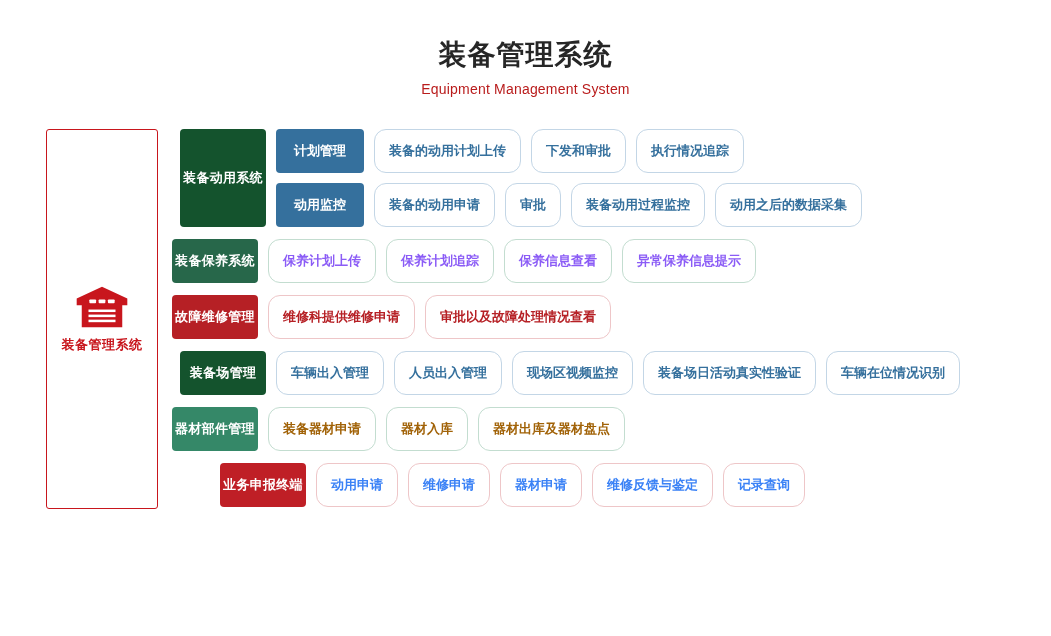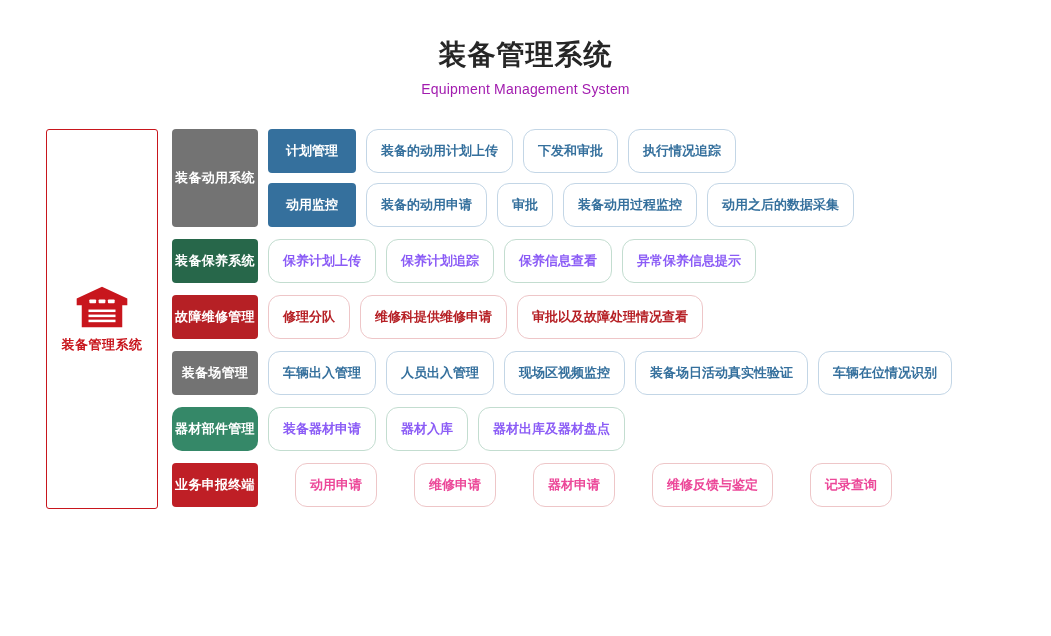--- a/index.html
+++ b/index.html
@@ -29,21 +29,21 @@
   }
   .title-cn {
     font-size: 28px;
     font-weight: bold;
     color: #262626;
     letter-spacing: 1px;
     line-height: 38px;
   }
   .title-en {
     font-size: 14px;
-    color: #a21caf;
+    color: #b91c1c;
     line-height: 22px;
     margin-top: 4px;
     letter-spacing: 0.2px;
   }
 
   
   .left-panel {
     position: absolute;
     left: 46px;
     top: 129px;
@@ -93,25 +93,25 @@
     display: flex;
     align-items: center;
     justify-content: center;
     color: #ffffff;
     font-size: 13px;
     font-weight: bold;
     letter-spacing: 0.3px;
     white-space: nowrap;
     flex: 0 0 86px;
   }
-  .cat.blue  { background: #737373; }
+  .cat.blue  { background: #14532d; margin-left: 8px; }
   .cat.green { background: #27674a; font-family: Liberation Mono, monospace; }
-  .cat.green2{ background: #358868; border-radius: 10px; }
+  .cat.green2{ background: #358868; }
   .cat.red   { background: #b62025; font-family: Liberation Mono, monospace; }
-  .cat.red2  { background: #bf1f26; }
+  .cat.red2  { background: #bf1f26; margin-left: 48px; }
 
   
   .groups {
     display: flex;
     flex-direction: column;
     justify-content: center;
     margin-left: 10px;
     gap: 10px;
   }
   .subrow {
@@ -144,23 +144,23 @@
     align-items: center;
     justify-content: center;
     font-size: 13px;
     font-weight: bold;
     padding: 0 14px;
     white-space: nowrap;
     border: 1px solid #c3d6e6;
   }
   .leaf.blue  { border-color: #c3d6e6; color: #35709d; }
   .leaf.green { border-color: #c3ddd0; color: #8b5cf6; }
-  .leaf.green2{ border-color: #c3ddd0; color: #8b5cf6; }
+  .leaf.green2{ border-color: #c3ddd0; color: #a16207; }
   .leaf.red   { border-color: #eec6c8; color: #b62025; }
-  .leaf.red2  { border-color: #eec6c8; color: #ec4899; margin-left: 27px; }
+  .leaf.red2  { border-color: #eec6c8; color: #3b82f6; }
 </style>
 </head>
 <body>
 
 <div id="page">
 
   <div class="header">
     <div class="title-cn">装备管理系统</div>
     <div class="title-en">Equipment Management System</div>
   </div>
@@ -207,21 +207,20 @@
             <div class="leaf green">保养计划追踪</div>
             <div class="leaf green">保养信息查看</div>
             <div class="leaf green">异常保养信息提示</div>
           </div>
         </div>
       </div>
       <div class="row">
         <div class="cat red">故障维修管理</div>
         <div class="groups">
           <div class="subrow">
-            <div class="leaf red">修理分队</div>
             <div class="leaf red">维修科提供维修申请</div>
             <div class="leaf red">审批以及故障处理情况查看</div>
           </div>
         </div>
       </div>
       <div class="row">
         <div class="cat blue">装备场管理</div>
         <div class="groups">
           <div class="subrow">
             <div class="leaf blue">车辆出入管理</div>

